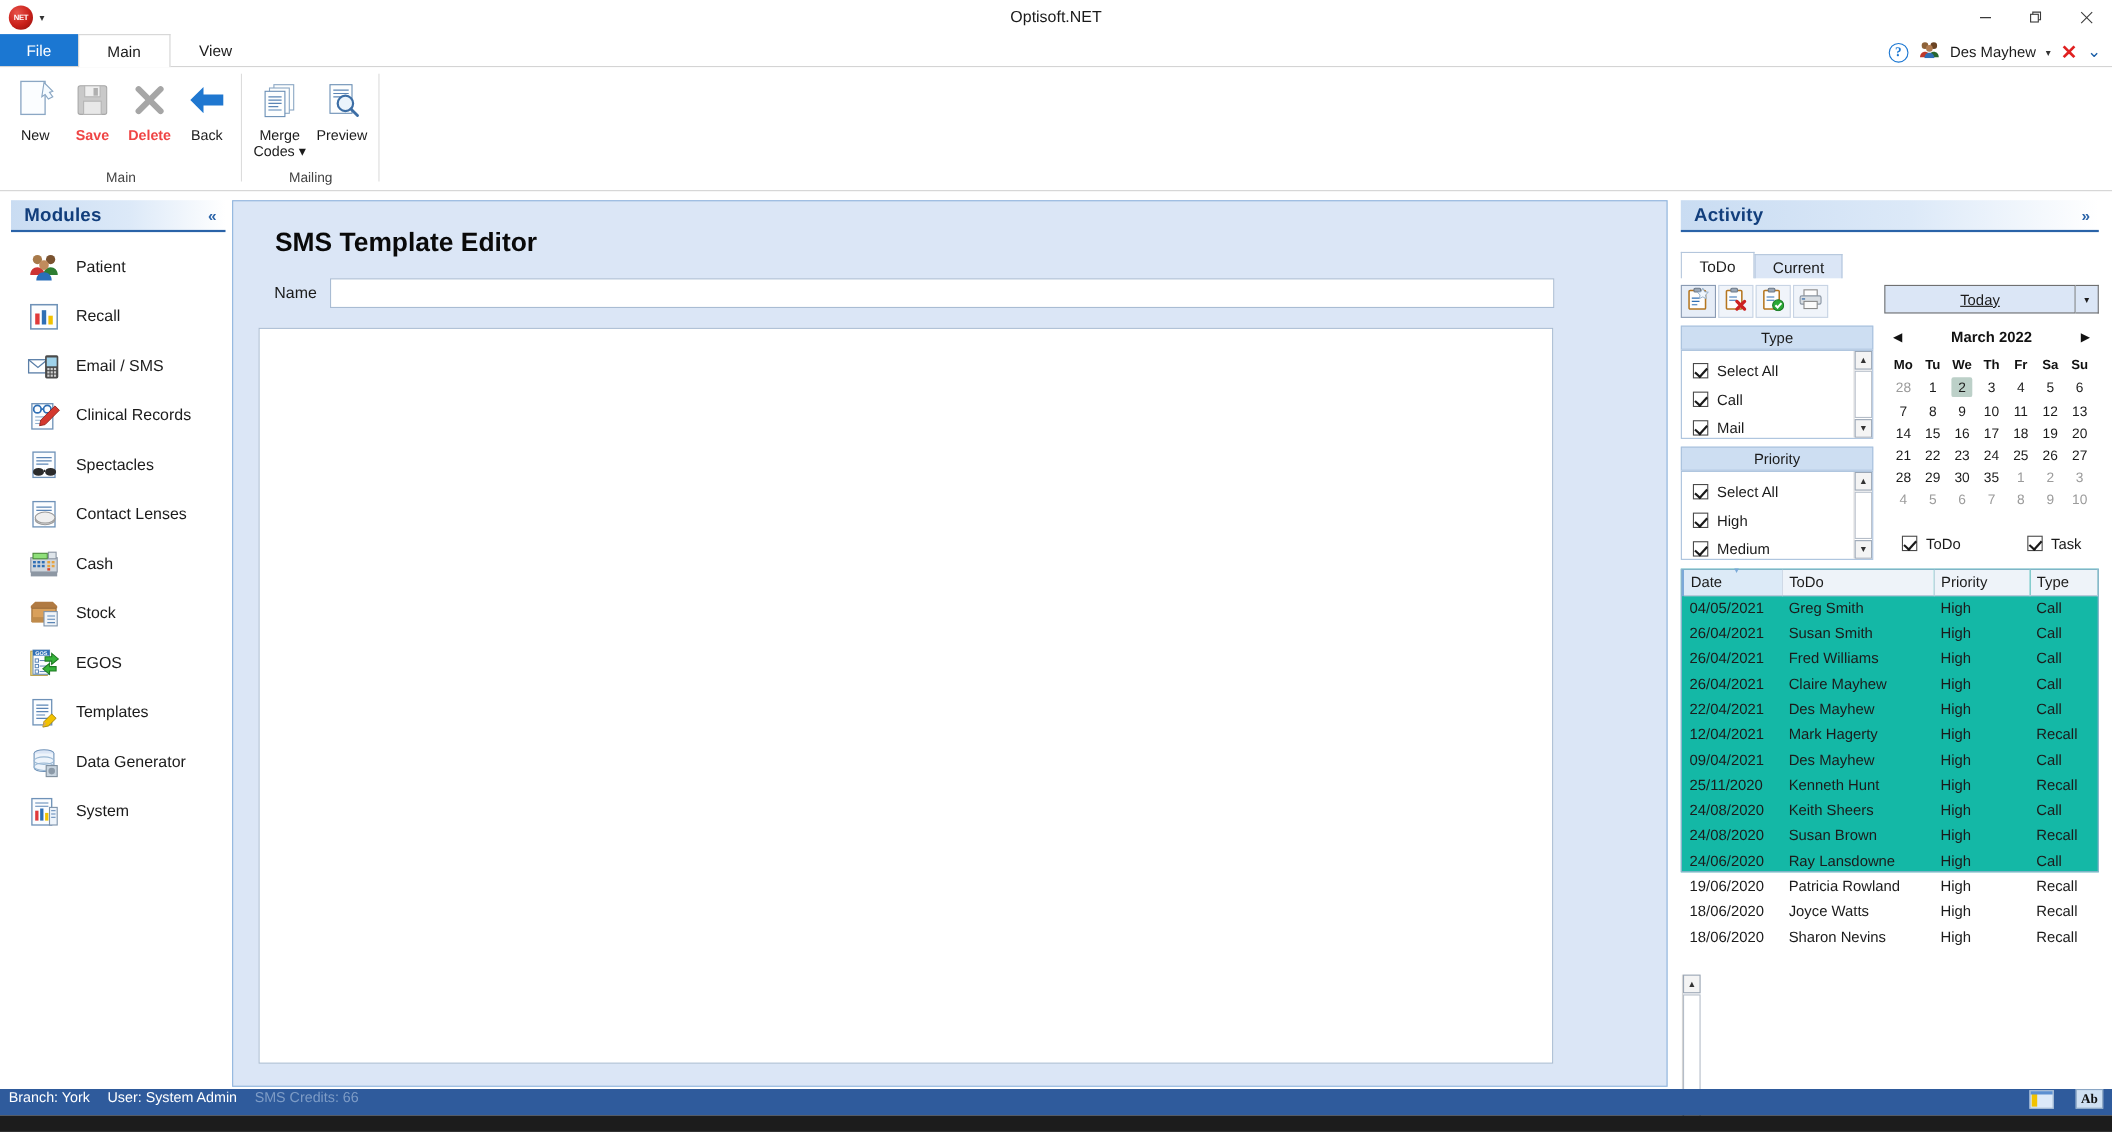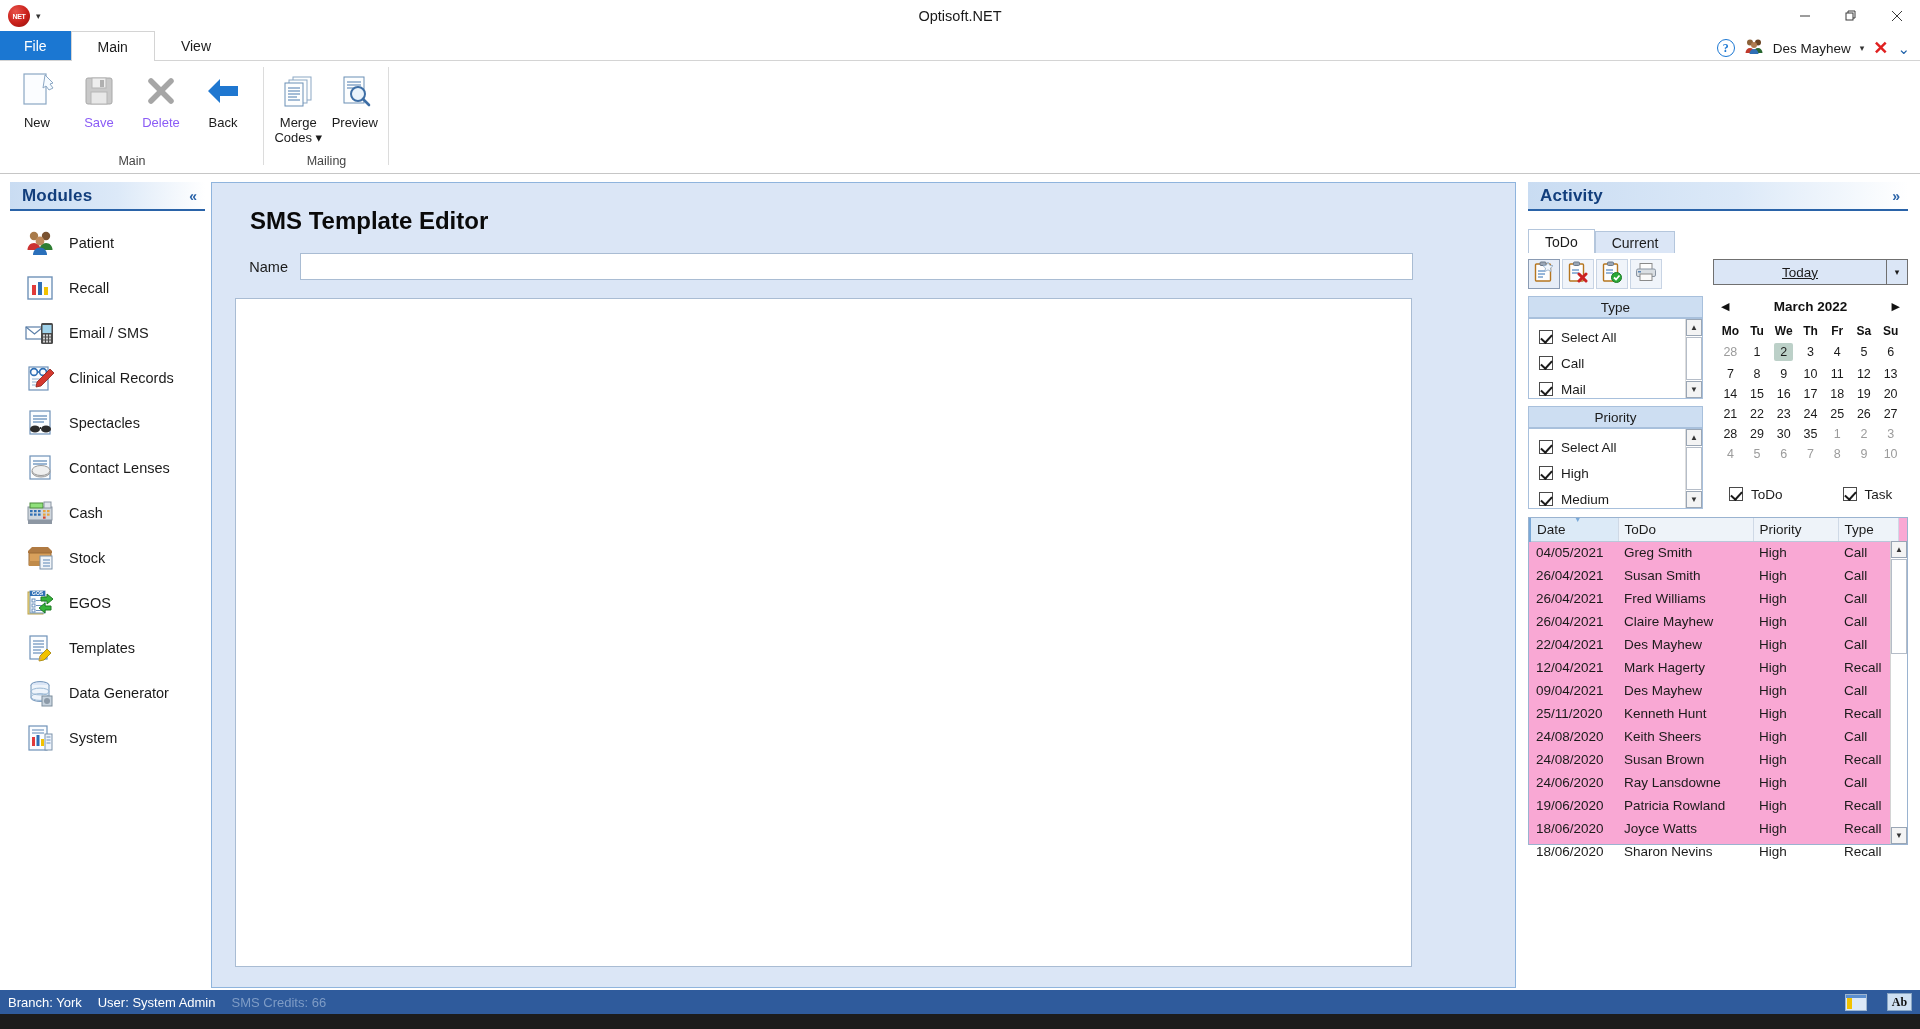--- a/index.html
+++ b/index.html
@@ -73,21 +73,21 @@
     text-align: center; font-size: 12.5px; color: #444; padding-bottom: 4px; height: 19px;
   }
   .rgroup.bordered::after {
     content: ""; position: absolute; right: 0; top: 6px; bottom: 8px;
     width: 1px; background: #dcdcdc;
   }
   .rbtn {
     width: 62px; display: flex; flex-direction: column; align-items: center;
     padding: 2px 0; font-size: 13px; color: #1b1b1b; gap: 3px;
   }
-  .rbtn.disabled { color: #8b5cf6; }
+  .rbtn.disabled { color: #ef4444; font-weight: bold; }
   .rbtn .ricon { height: 42px; display: flex; align-items: center; justify-content: center; }
   .rbtn .rlabel { text-align: center; line-height: 15px; }
   .rbtn .rlabel small { font-size: 13px; }
 
   
   .body { flex: 1; display: flex; background: #fff; min-height: 0; }
 
   
   .sidebar { width: 205px; flex: 0 0 205px; padding: 8px 0 0 10px; }
   .panel-head {
@@ -200,21 +200,21 @@
   table.calgrid td {
     font-size: 12.5px; color: #1b1b1b; text-align: center; padding: 3px 0;
   }
   table.calgrid td.other { color: #9b9b9b; }
   table.calgrid td.today span {
     background: #bcd0c8; padding: 2px 6px; border-radius: 2px; display: inline-block; color: #1b1b1b;
   }
   .tt-row { display: flex; justify-content: flex-start; gap: 60px; margin-top: 20px; padding-left: 16px; }
   .tt-row .chk-row { height: 20px; }
 
-  .grid-wrap { margin-top: 8px; border: 1px solid #9ab3d0; background: #f9a8d4; height: 328px; display: flex; }
+  .grid-wrap { margin-top: 8px; border: 1px solid #9ab3d0; background: #14b8a6; height: 276px; display: flex; flex-direction: column; }
   .grid-main { flex: 1; min-width: 0; display: flex; flex-direction: column; }
   table.dgrid { width: 100%; border-collapse: collapse; table-layout: fixed; }
   table.dgrid th {
     background: #eef3f9; border-right: 1px solid #cfd9e6; border-bottom: 1px solid #b9c8da;
     font-size: 13.5px; font-weight: normal; color: #1b1b1b; text-align: left;
     padding: 3px 6px; height: 23px; position: relative;
   }
   table.dgrid th.sorted { background: #dceaf7; border-left: 2px solid #7aa9d8; }
   table.dgrid th.sorted::after {
     content: "▼"; position: absolute; top: -2px; left: 50%; font-size: 7px; color: #7aa9d8;
@@ -225,21 +225,21 @@
   }
   .grid-scroll {
     width: 17px; flex: 0 0 17px; background: #fff; border-left: 1px solid #d4d4d4;
     display: flex; flex-direction: column; margin-top: 23px;
   }
   .grid-scroll .vsthumb { flex: 0 0 95px; margin-top: 1px; }
   .grid-scroll .spacer { flex: 1; }
 
   
   .statusbar {
-    height: 24px; flex: 0 0 24px; background: #2f5b9c; display: flex; align-items: center;
+    height: 24px; flex: 0 0 24px; background: #2f5b9c; display: flex; align-items: flex-start;
     padding: 0 8px; gap: 16px;
   }
   .statusbar .st { font-size: 13px; color: #ffffff; }
   .statusbar .st.dim { color: #7e9cc6; }
   .statusbar .right { margin-left: auto; display: flex; align-items: center; gap: 20px; }
   .st-icon1 { width: 22px; height: 17px; background: #dce9f8; border: 1px solid #9fb6d0; position: relative; }
   .st-icon1::before { content:""; position:absolute; left:1px; top:1px; width:5px; bottom:1px; background:#f2c200; }
   .st-icon1::after { content:""; position:absolute; left:0; right:0; top:0; height:3px; background:#5b8fd0; }
   .st-icon2 {
     width: 25px; height: 18px; background: #cfe0f2; border: 1px solid #8aa6c4;
@@ -297,21 +297,21 @@
         </svg>
       </span>
       <span class="user-name">Des Mayhew</span>
       <span class="qat-caret">▾</span>
       <span class="red-x">✕</span>
       <span class="chev-dn">⌄</span>
     </div>
   </div>
 
   <div class="ribbon">
-    <div class="rgroup bordered" style="width:264px">
+    <div class="rgroup bordered" style="width:220px">
       <div class="rgroup-items">
         <div class="rbtn">
           <div class="ricon">
             <svg width="38" height="40" viewBox="0 0 38 40">
               <rect x="6" y="3" width="22" height="30" fill="#fbfdff" stroke="#8ba7c4" stroke-width="1.2"></rect>
               <path d="M27 4 l8 8 l-3 1 l3 4 l-4 2 l-3-4 l-3 2 z" fill="#f6fbff" stroke="#8ba7c4" stroke-width="1"></path>
             </svg>
           </div>
           <div class="rlabel">New</div>
         </div>

